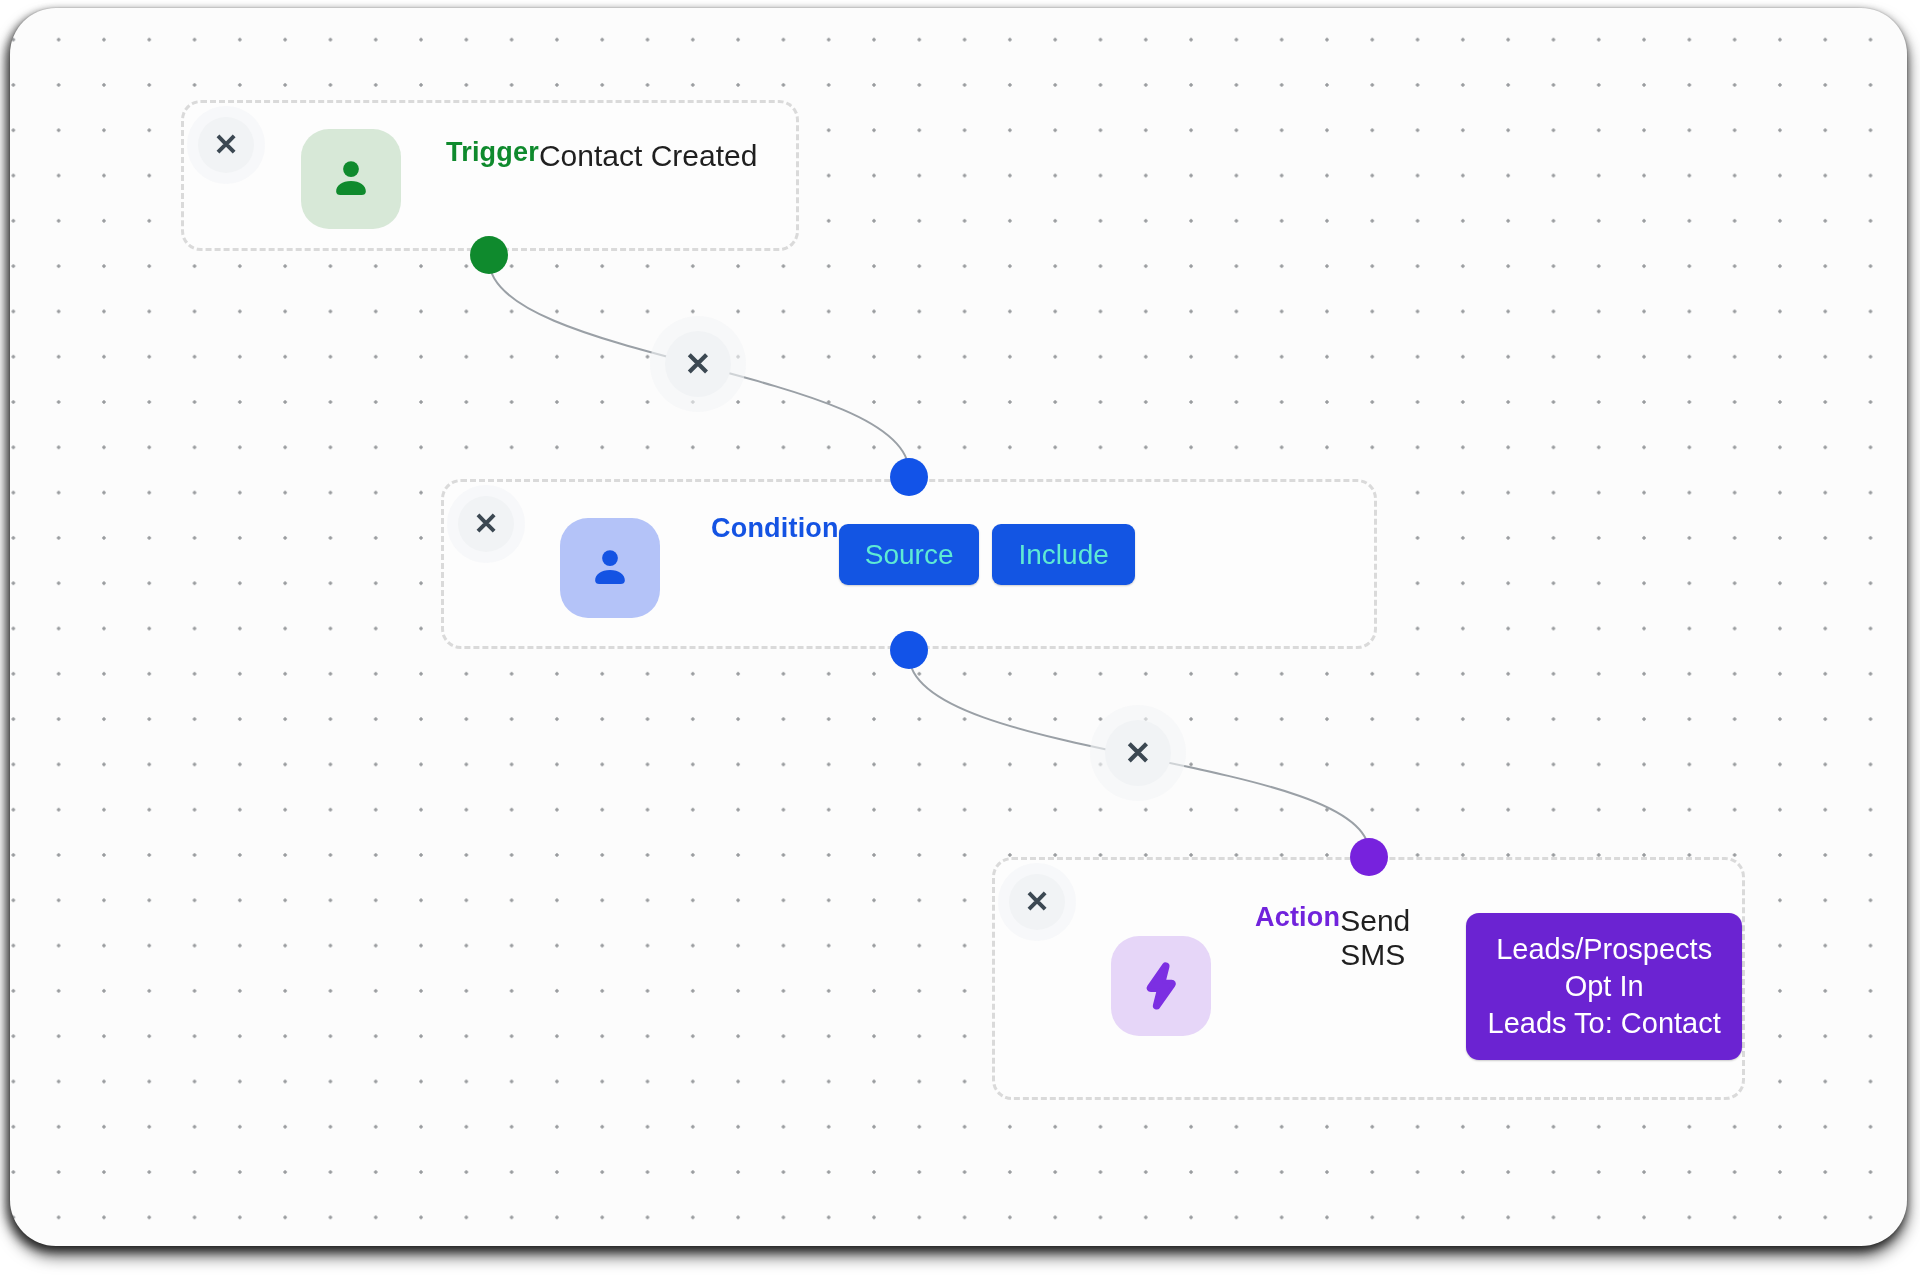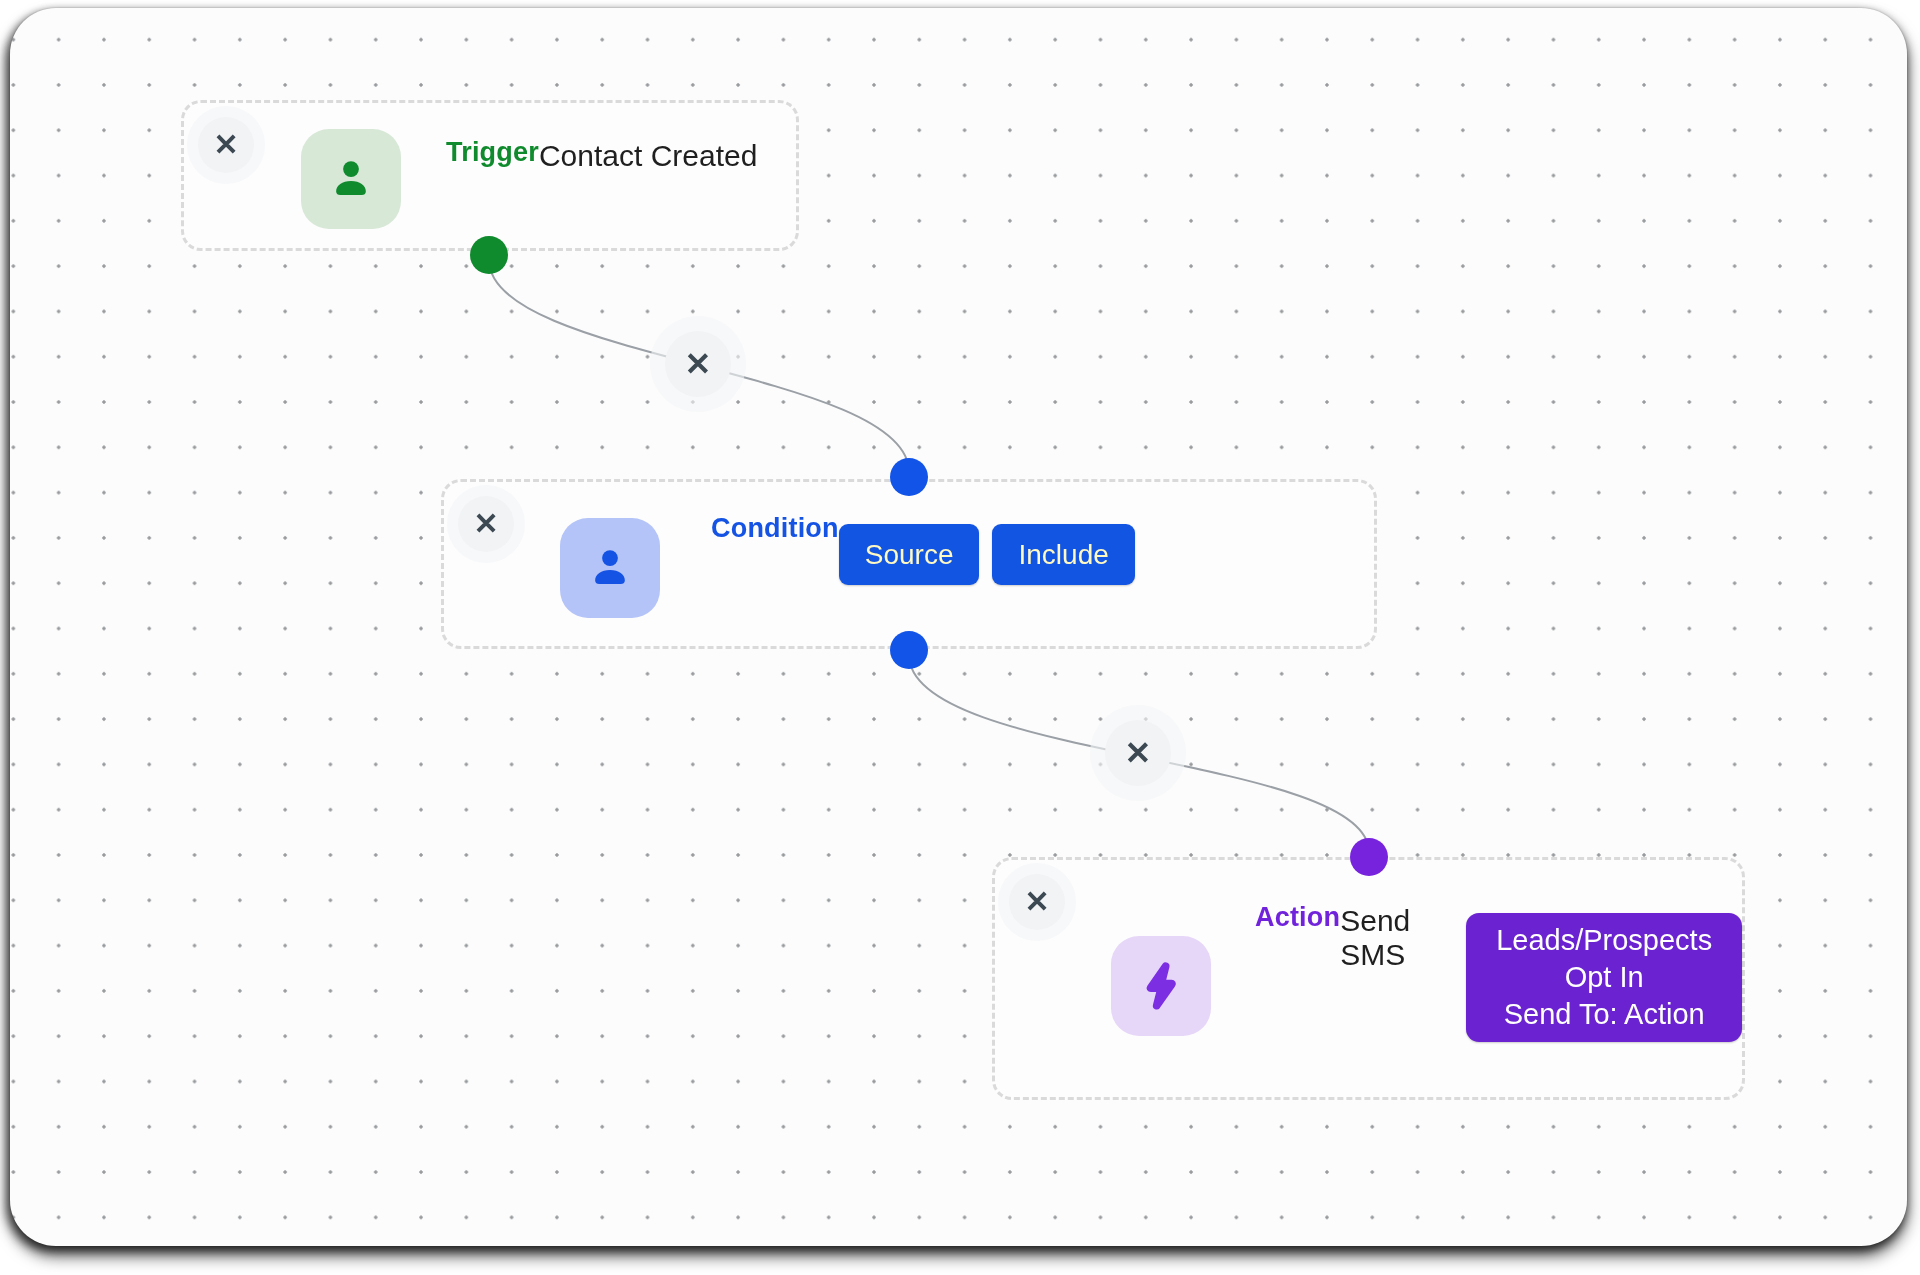--- a/index.html
+++ b/index.html
@@ -52,25 +52,25 @@
   .node-text{position:absolute;display:flex;flex-direction:row;align-items:flex-start}
   .node-title{font-size:27px;font-weight:700;letter-spacing:.2px}
   .node-title.green{color:var(--green)}
   .node-title.blue{color:var(--blue)}
   .node-title.purple{color:var(--purple)}
   .node-subtitle{font-size:30px;color:var(--text-dark);margin-top:2px}
 
   .chip-row{display:flex;gap:13px;margin-top:11px}
   .chip{
     height:61px;padding:0 26px;border-radius:9px;background:var(--blue-chip);
-    color:#fef9c3;font-size:28px;display:inline-flex;align-items:center;justify-content:center;
+    color:#5eead4;font-size:28px;display:inline-flex;align-items:center;justify-content:center;
     box-shadow:0 1px 2px rgba(0,0,0,.2);cursor:pointer;white-space:nowrap;
   }
   .action-chip{
-    margin-top:11px;width:308px;padding:9px 20px;border-radius:13px;
+    margin-top:11px;width:308px;padding:18px 20px;border-radius:13px;
     background:var(--purple-chip);color:#fff;font-size:29px;line-height:37px;
     text-align:center;box-shadow:0 1px 2px rgba(0,0,0,.2);cursor:pointer;
   }
 
   .port{
     position:absolute;width:38px;height:38px;border-radius:50%;z-index:5;cursor:pointer;
   }
   .port-green{background:var(--green)}
   .port-blue{background:#1253e8}
   .port-purple{background:#7722dd}
@@ -140,21 +140,21 @@
         <svg viewBox="0 0 24 24" width="52" height="52" fill="currentColor" stroke="currentColor" stroke-width="1.6" stroke-linejoin="round">
           <path d="M13.4 2.6 L6.6 12.3 c-.5.7 0 1.6.9 1.6 h3.4 l-1.7 6.6 c-.25 1 1 1.6 1.65.75 L17.6 11.6 c.5-.7 0-1.6-.9-1.6 h-3.4 l1.65-6.5 c.25-1-1-1.6-1.55-.9 z"></path>
         </svg>
       </span>
     </div>
     <div class="node-text" style="left:260px;top:42px">
       <div class="node-title purple">Action</div>
       <div class="node-subtitle">Send SMS</div>
       <div class="action-chip">
         <div>Leads/Prospects Opt In</div>
-        <div>Send To: Action</div>
+        <div>Leads To: Contact</div>
       </div>
     </div>
   </div>
 
   <div class="port port-green" style="left:460px;top:228px"></div>
   <div class="port port-blue" style="left:880px;top:450px"></div>
   <div class="port port-blue" style="left:880px;top:623px"></div>
   <div class="port port-purple" style="left:1340px;top:830px"></div>
 
   <div class="wire-delete" style="left:655px;top:323px">

